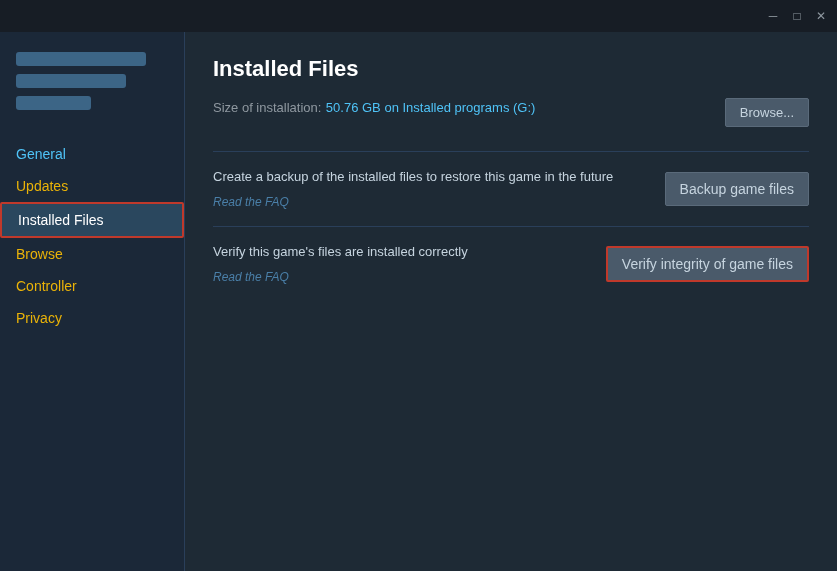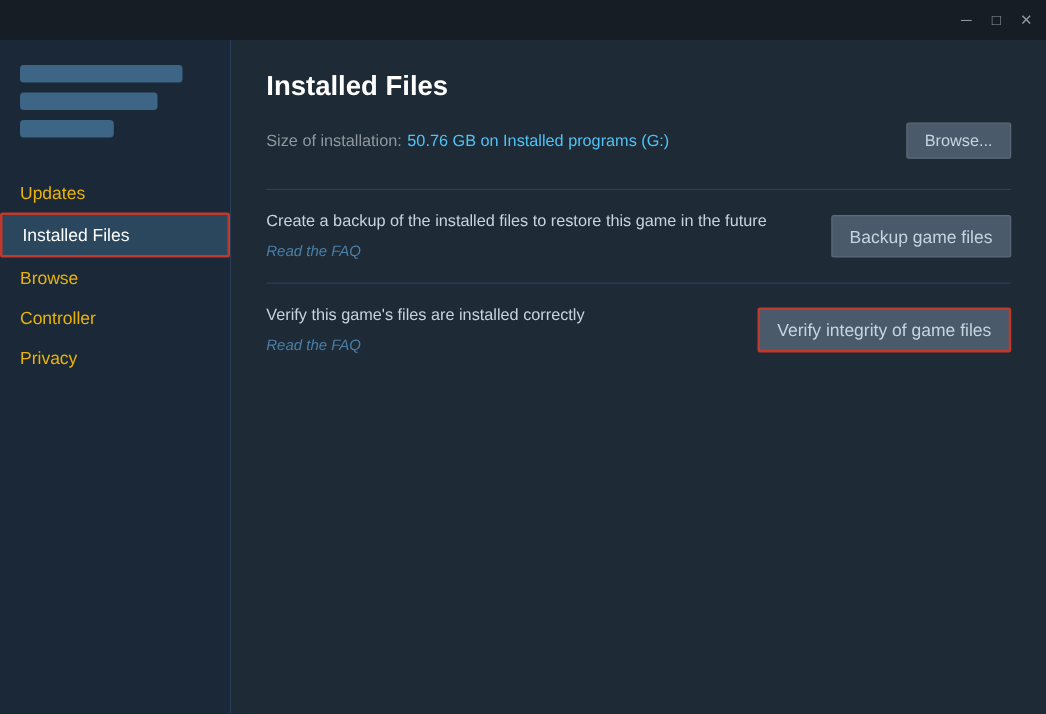--- a/index.html
+++ b/index.html
@@ -110,21 +110,20 @@
 
     .content-title {
       font-size: 22px;
       font-weight: 700;
       color: #ffffff;
       margin-bottom: 16px;
     }
 
     .install-size-row {
       display: flex;
-      align-items: center;
       justify-content: space-between;
       margin-bottom: 24px;
       gap: 20px;
     }
 
     .install-size-text {
       font-size: 13px;
       color: #8f98a0;
     }
 
@@ -202,20 +201,23 @@
 <div class="main-layout">
 
   <div class="sidebar">
     <div class="sidebar-game-info">
       <div class="sidebar-blurred-block"></div>
       <div class="sidebar-blurred-block shorter"></div>
       <div class="sidebar-blurred-block shortest"></div>
     </div>
 
     <nav class="sidebar-nav">
+      <div class="sidebar-item general">
+        <span>General</span>
+      </div>
       <div class="sidebar-item">
         <span>Updates</span>
       </div>
       <div class="sidebar-item active">
         <span>Installed Files</span>
       </div>
       <div class="sidebar-item">
         <span>Browse</span>
       </div>
       <div class="sidebar-item">

